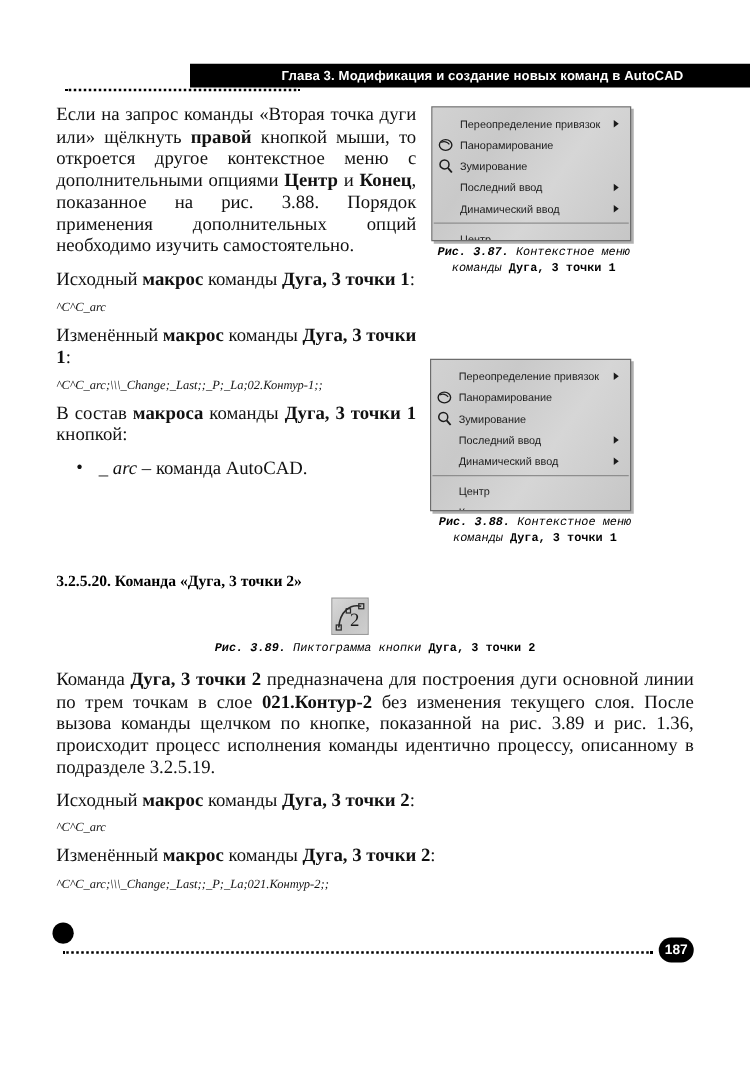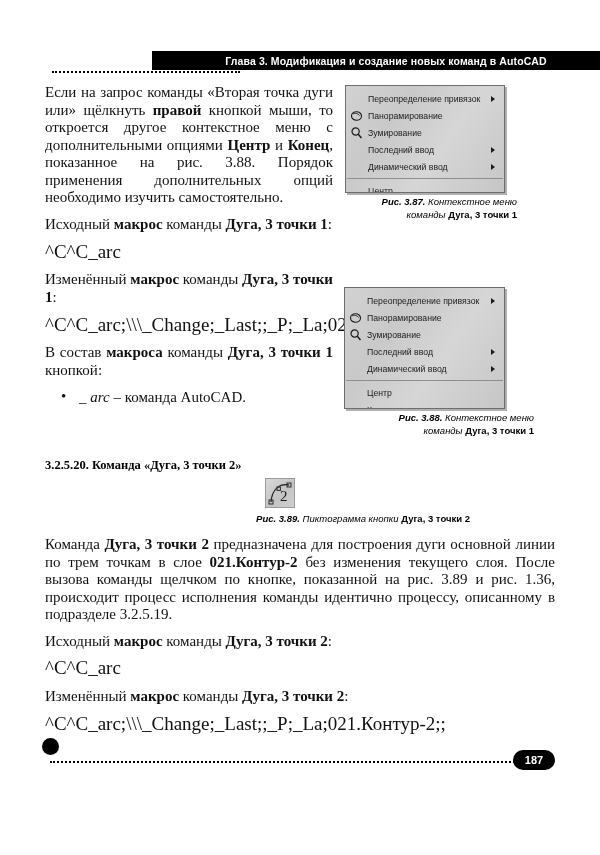--- a/index.html
+++ b/index.html
@@ -69,21 +69,22 @@
   }
   b { font-weight: bold; }
 
   .macro-line {
     font-size: 15px;
     line-height: 1.18;
     margin: 0 0 7px 0;
   }
   .macro-code {
     font-family: "Liberation Serif", serif;
-    font-size: 19px;
+    font-style: italic;
+    font-size: 10px;
     line-height: 1.2;
     margin: 0 0 8px 0;
   }
   .bullet-list {
     margin: 4px 0 0 0;
     padding-left: 34px;
     list-style: none;
   }
   .bullet-list li {
     font-size: 15px;
@@ -140,25 +141,25 @@
     height: 13px;
   }
   .ctx-sep {
     height: 0;
     border-top: 1px solid #8e8e8e;
     margin: 3px 1px 3px 1px;
   }
 
   .fig-caption {
     position: absolute;
-    font-family: Liberation Sans, sans-serif;
+    font-family: Liberation Mono, monospace;
     font-size: 9.5px;
     font-style: italic;
     line-height: 1.32;
-    text-align: right;
+    text-align: center;
     color: #000;
   }
   .fig-caption b { font-style: normal; font-weight: bold; }
   .fig-caption .cap-it-b { font-style: italic; font-weight: bold; }
 
   
   .sec-head {
     position: absolute;
     left: 45px;
     top: 448px;
@@ -195,21 +196,21 @@
     left: 50px;
     top: 761px;
     width: 472px;
     height: 0;
     border-top: 2px dotted #000;
   }
   .page-num {
     position: absolute;
     right: 45px;
     top: 750px;
-    width: 42px;
+    width: 28px;
     height: 20px;
     background: #000;
     border-radius: 10px;
     color: #fff;
     font-family: "Liberation Sans", sans-serif;
     font-weight: bold;
     font-size: 11px;
     display: flex;
     align-items: center;
     justify-content: center;

